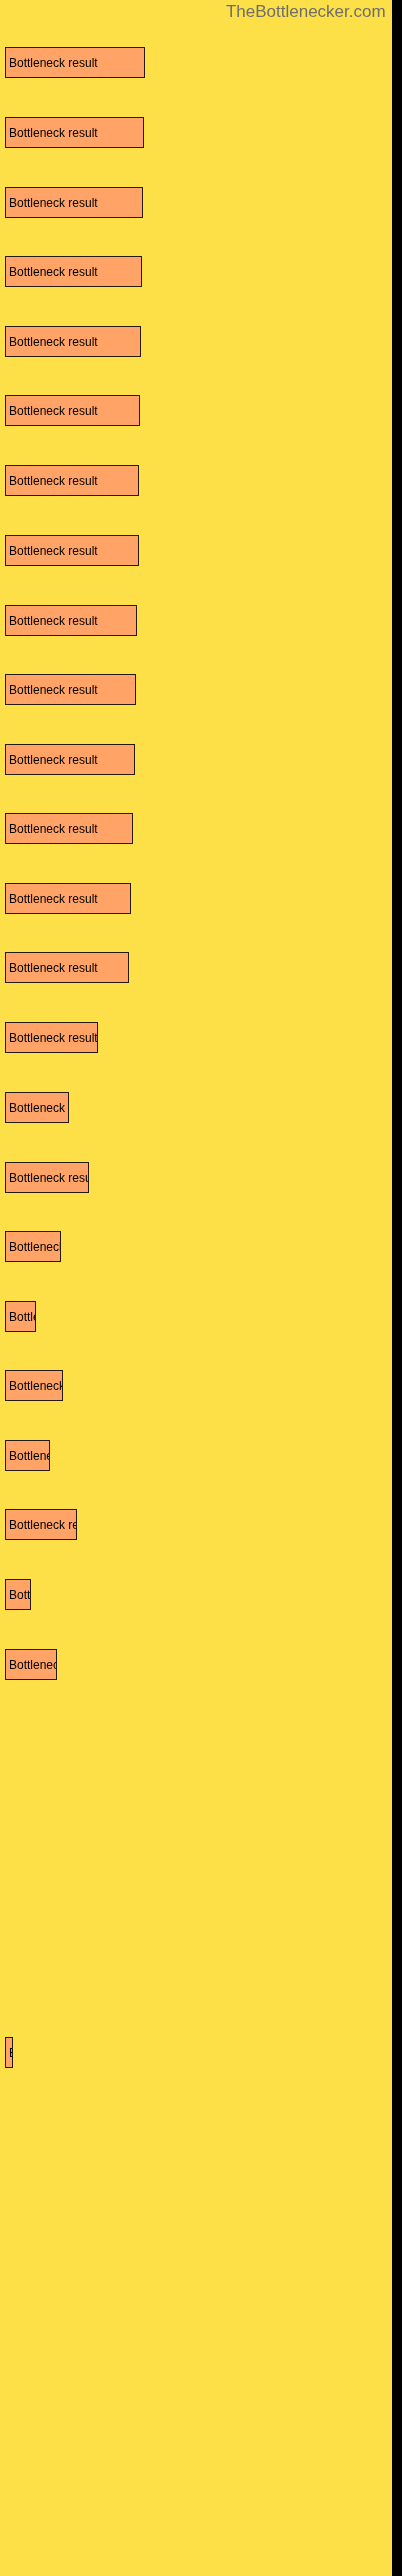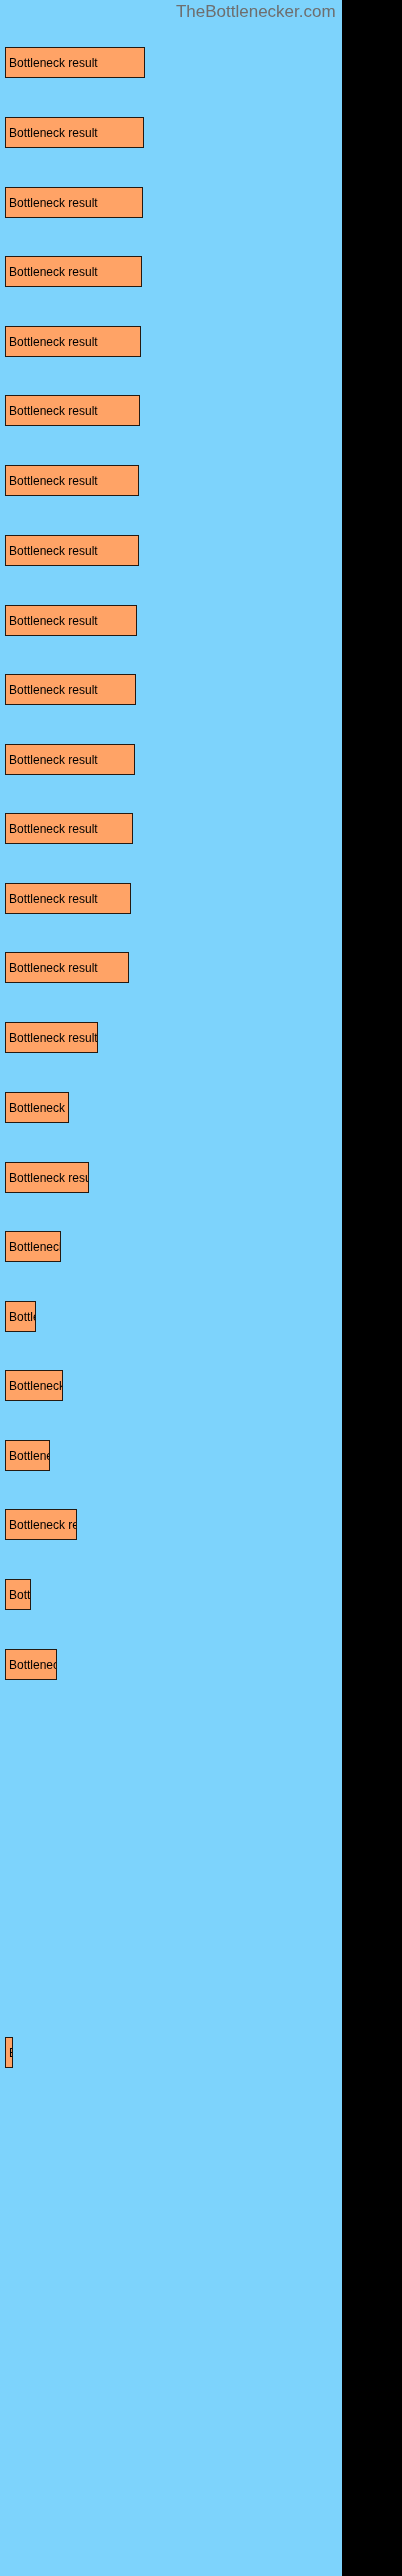--- a/index.html
+++ b/index.html
@@ -11,23 +11,23 @@
     width: 403px;
     height: 2576px;
     position: relative;
     overflow: hidden;
     font-family: "Liberation Sans", sans-serif;
     -webkit-font-smoothing: antialiased;
   }
   #chart-root {
     position: absolute;
     left: 0; top: 0;
-    width: 342px;
+    width: 392px;
     height: 2576px;
-    background: #7dd3fc;
+    background: #fde047;
   }
   .chart-title {
     position: absolute;
     right: 6.4px;
     top: 1.6px;
     font-size: 17px;
     color: #6e6e6e;
     font-family: "Liberation Sans", sans-serif;
     letter-spacing: 0px;
     white-space: nowrap;

